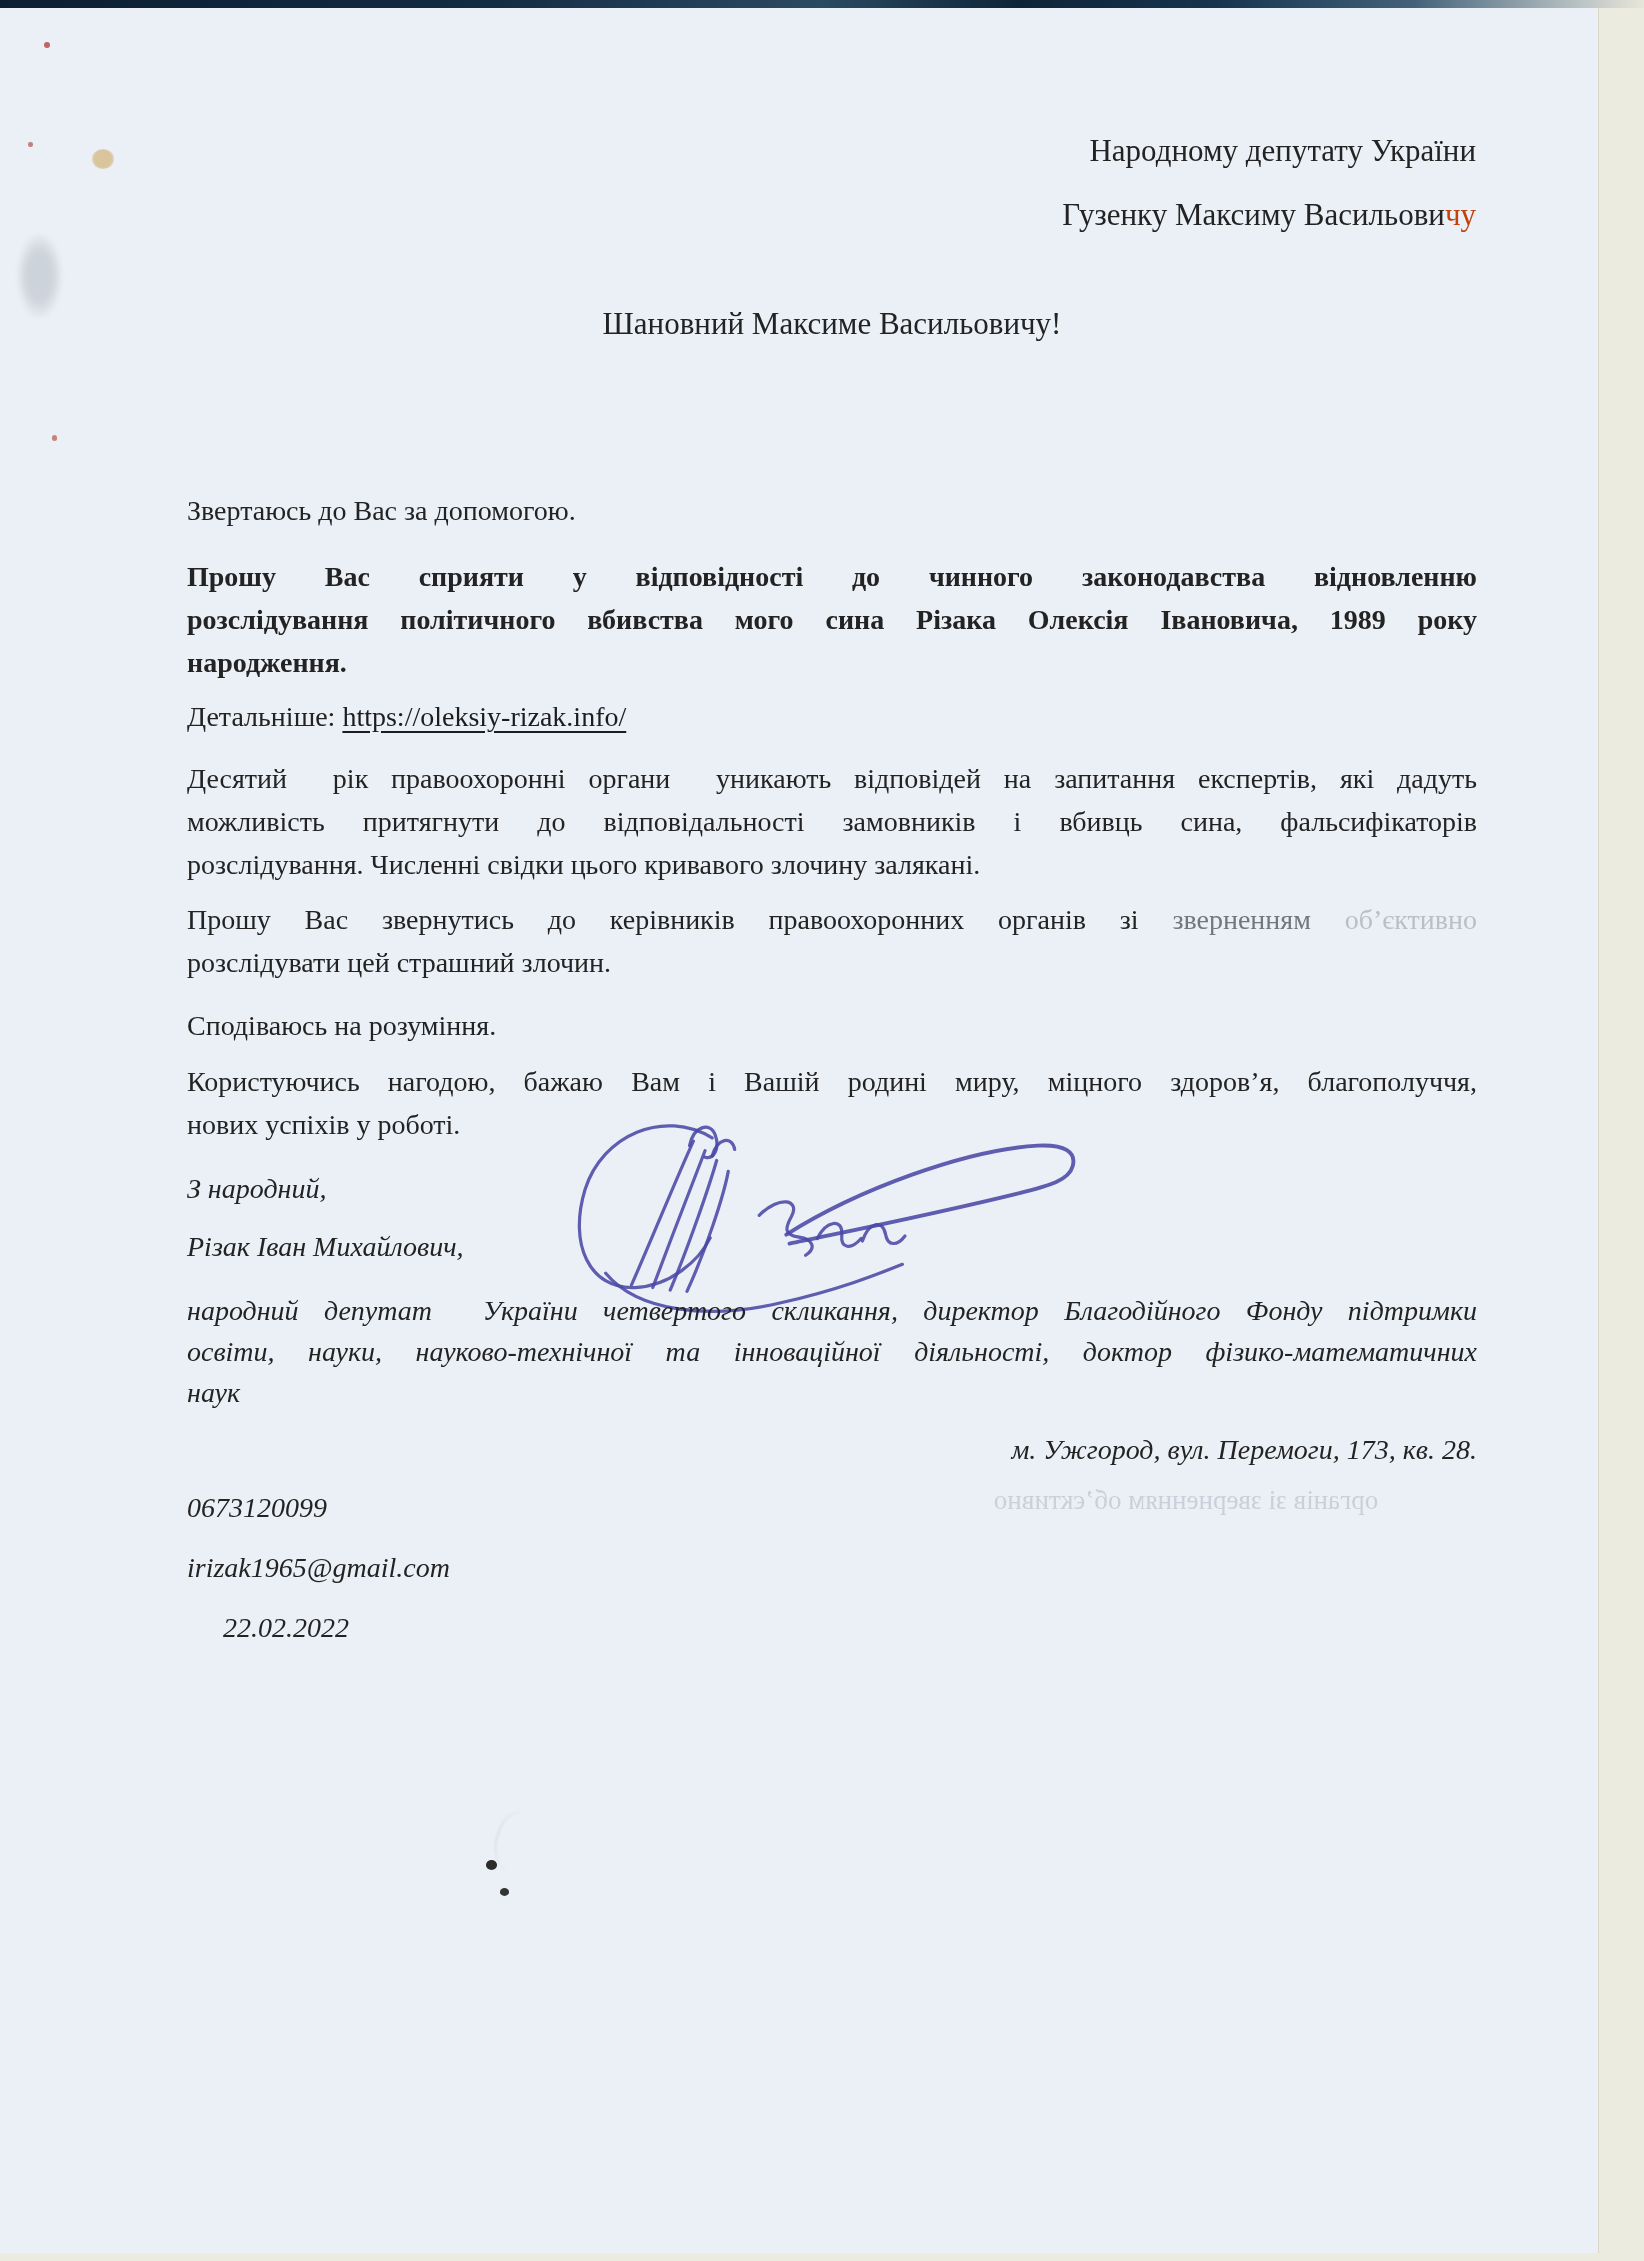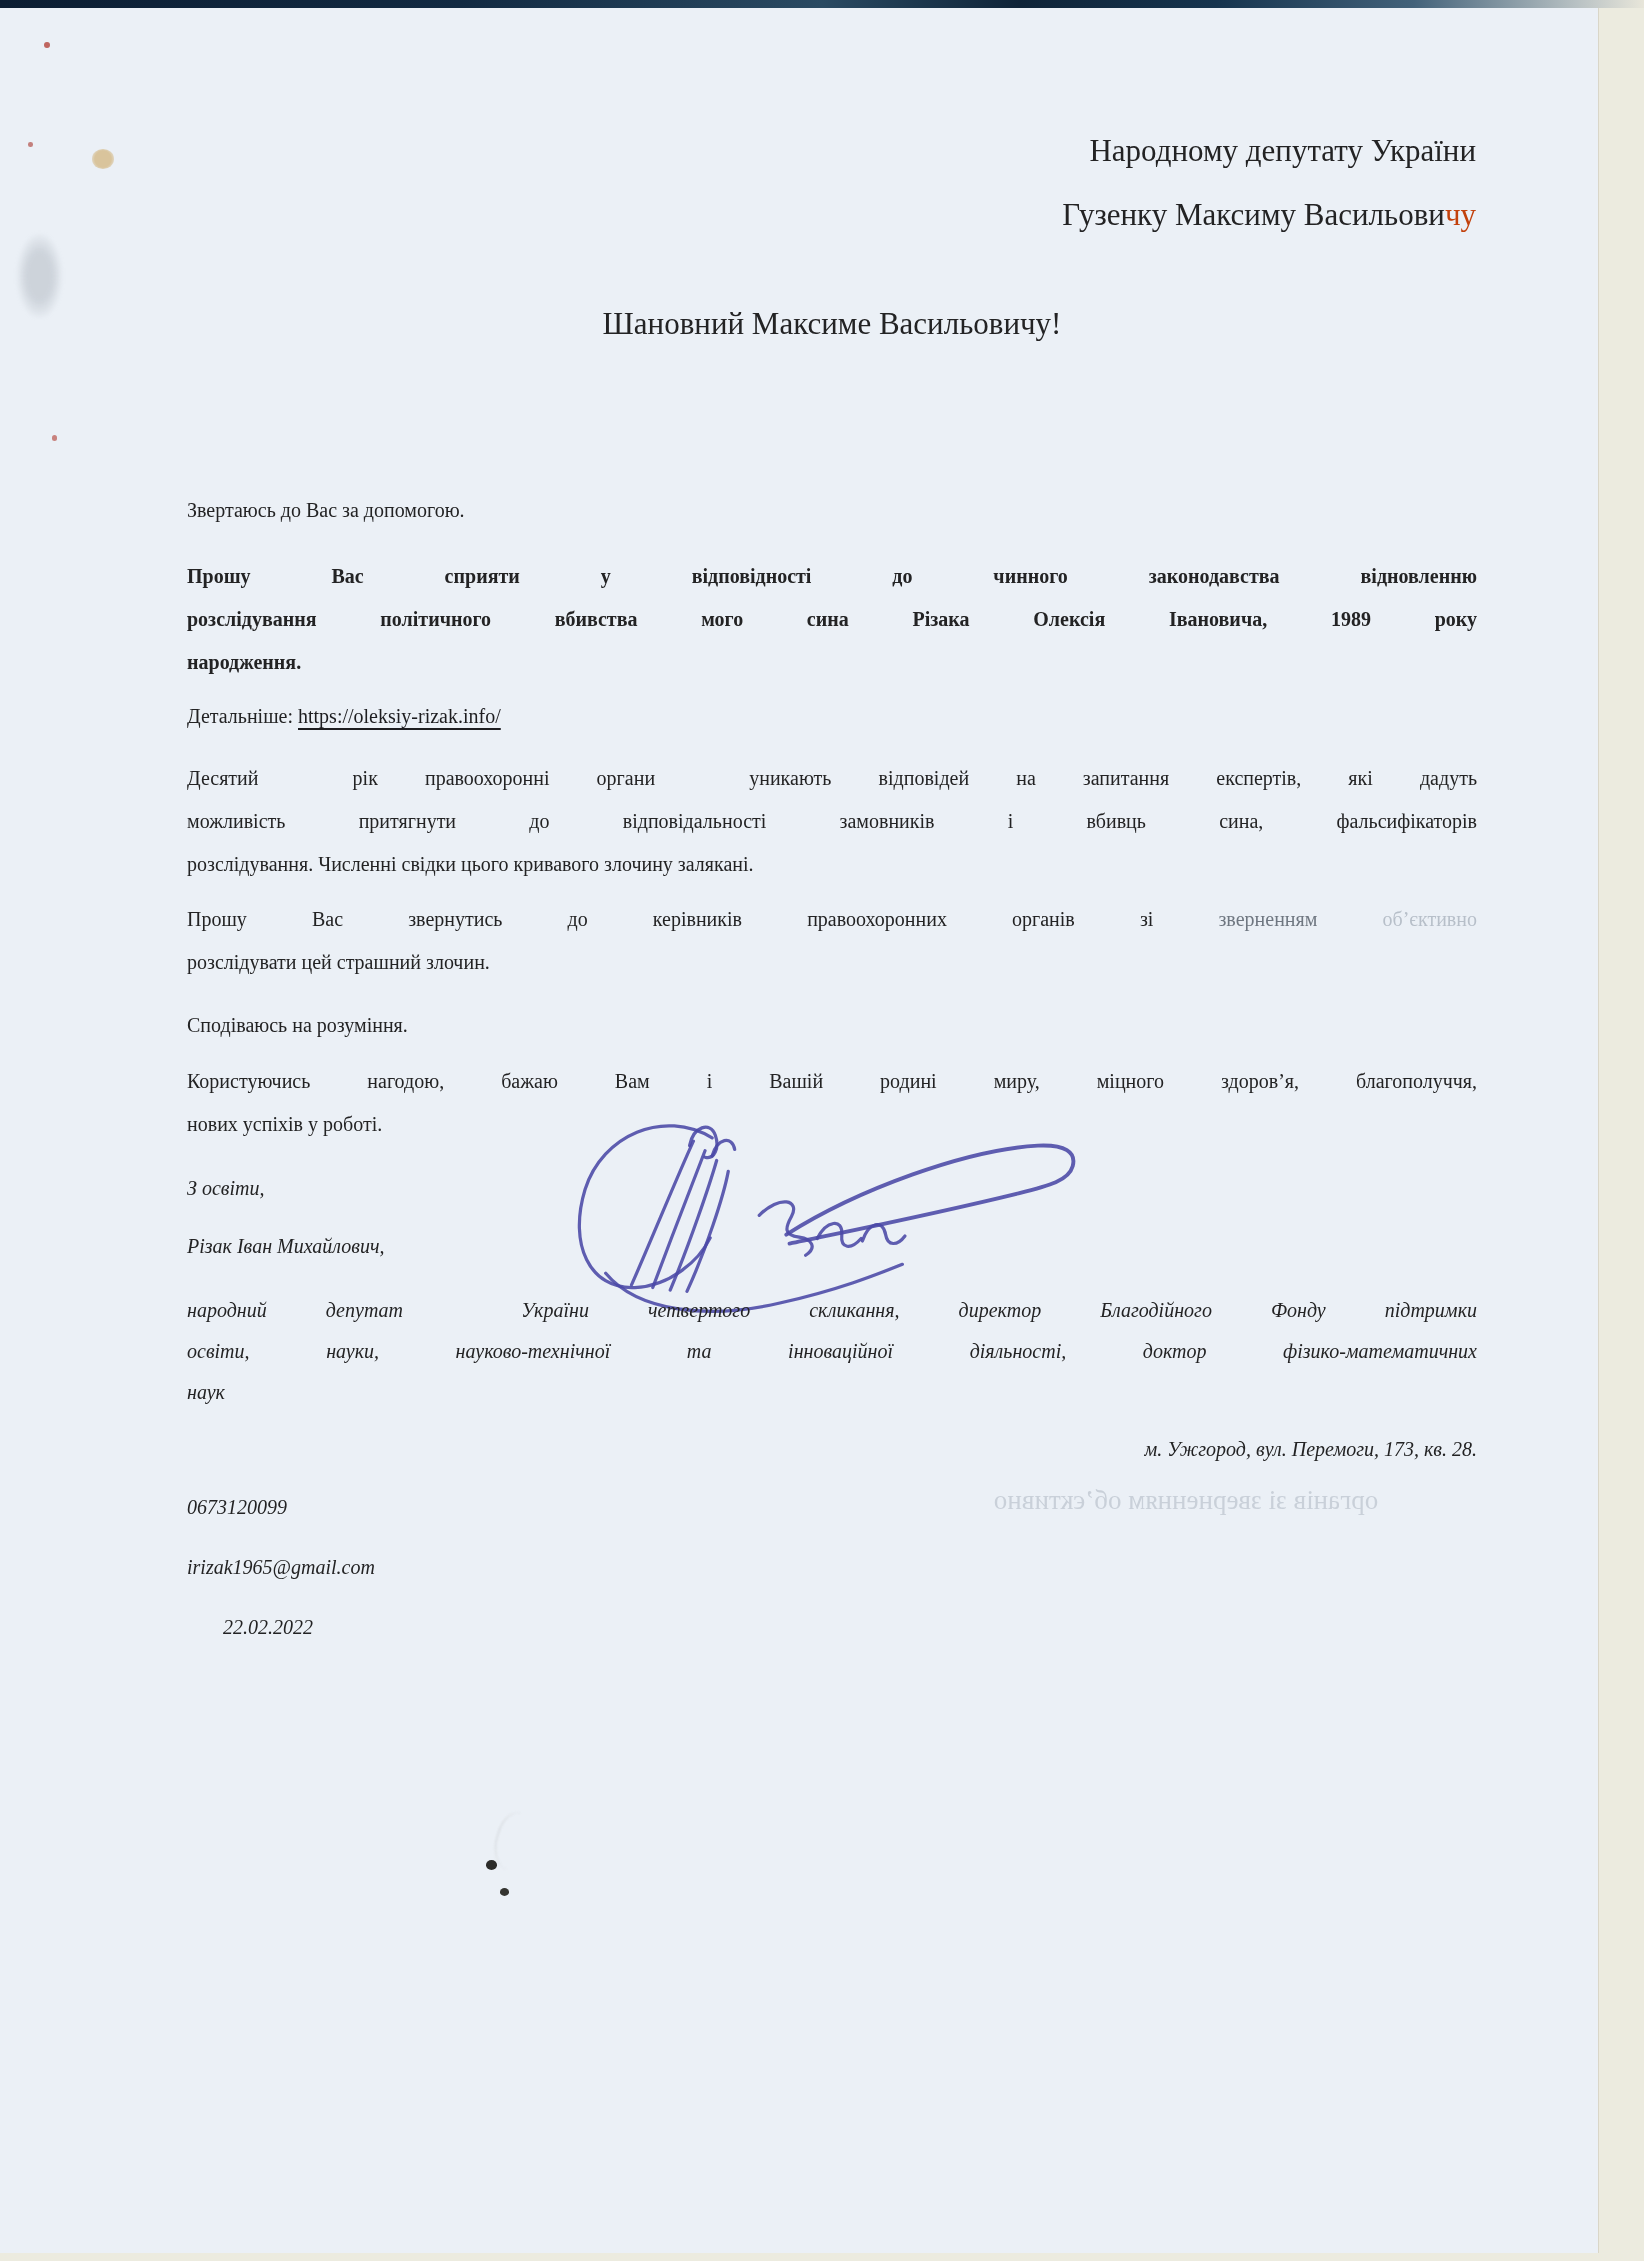--- a/index.html
+++ b/index.html
@@ -17,21 +17,21 @@
       #0c1e33 0%, #122a42 28%, #2a4a62 50%, #0f2438 62%,
       #16344e 74%, #43627a 86%, #b9c2c4 96%, #e8e6da 100%);
   }
   .paper {
     position: absolute; left: 0; top: 8.4px; width: 1598px; height: 2245px;
     background: #ebf0f6;
     border-right: 1.3px solid #d9d6c8;
   }
   .abs { position: absolute; }
   .col { left: 187px; width: 1290px; }
-  .body-text { font-size: 20px; line-height: 43px; }
+  .body-text { font-size: 28px; line-height: 43px; }
   .jline { text-align: justify; text-align-last: justify; white-space: pre-wrap; }
   .bold { font-weight: bold; }
   .ital { font-style: italic; }
   .recipient {
     right: 122px; top: 111px; width: 774px;
     text-align: right; font-size: 31px; line-height: 64px;
   }
   .salutation { top: 298px; text-align: center; font-size: 31px; }
   .fade-tail   { color: #c2410c; }
   .fade-mid    { color: #6f7781; }
@@ -96,21 +96,21 @@
     <div>розслідувати цей страшний злочин.</div>
   </div>
 
   <div class="abs col body-text" style="top:996px;">Сподіваюсь на розуміння.</div>
 
   <div class="abs col body-text" style="top:1052px;">
     <div class="jline">Користуючись нагодою, бажаю Вам і Вашій родині миру, міцного здоров’я, благополуччя,</div>
     <div>нових успіхів у роботі.</div>
   </div>
 
-  <div class="abs col body-text ital" style="top:1159px;">З освіти,</div>
+  <div class="abs col body-text ital" style="top:1159px;">З народний,</div>
   <div class="abs col body-text ital" style="top:1217px;">Різак Іван Михайлович,</div>
 
   <svg class="abs sig-svg" width="516" height="213" viewBox="0 0 800 330">
     <g fill="none" stroke="#4a48a6" stroke-opacity="0.88" stroke-linecap="round" stroke-linejoin="round">
       <path stroke-width="5" d="M 225 40 C 150 -5, 55 35, 28 120 C 2 205, 35 275, 105 272 C 160 270, 205 230, 222 195"></path>
       <path stroke-width="5" d="M 100 268 C 130 200, 175 90, 196 45"></path>
       <path stroke-width="5" d="M 133 272 C 160 200, 200 95, 214 60"></path>
       <path stroke-width="5" d="M 160 276 C 190 205, 222 110, 232 75"></path>
       <path stroke-width="5" d="M 186 278 C 215 215, 243 130, 250 92"></path>
       <path stroke-width="5" d="M 190 52 C 196 22, 222 14, 230 36 C 237 56, 228 74, 214 70"></path>

